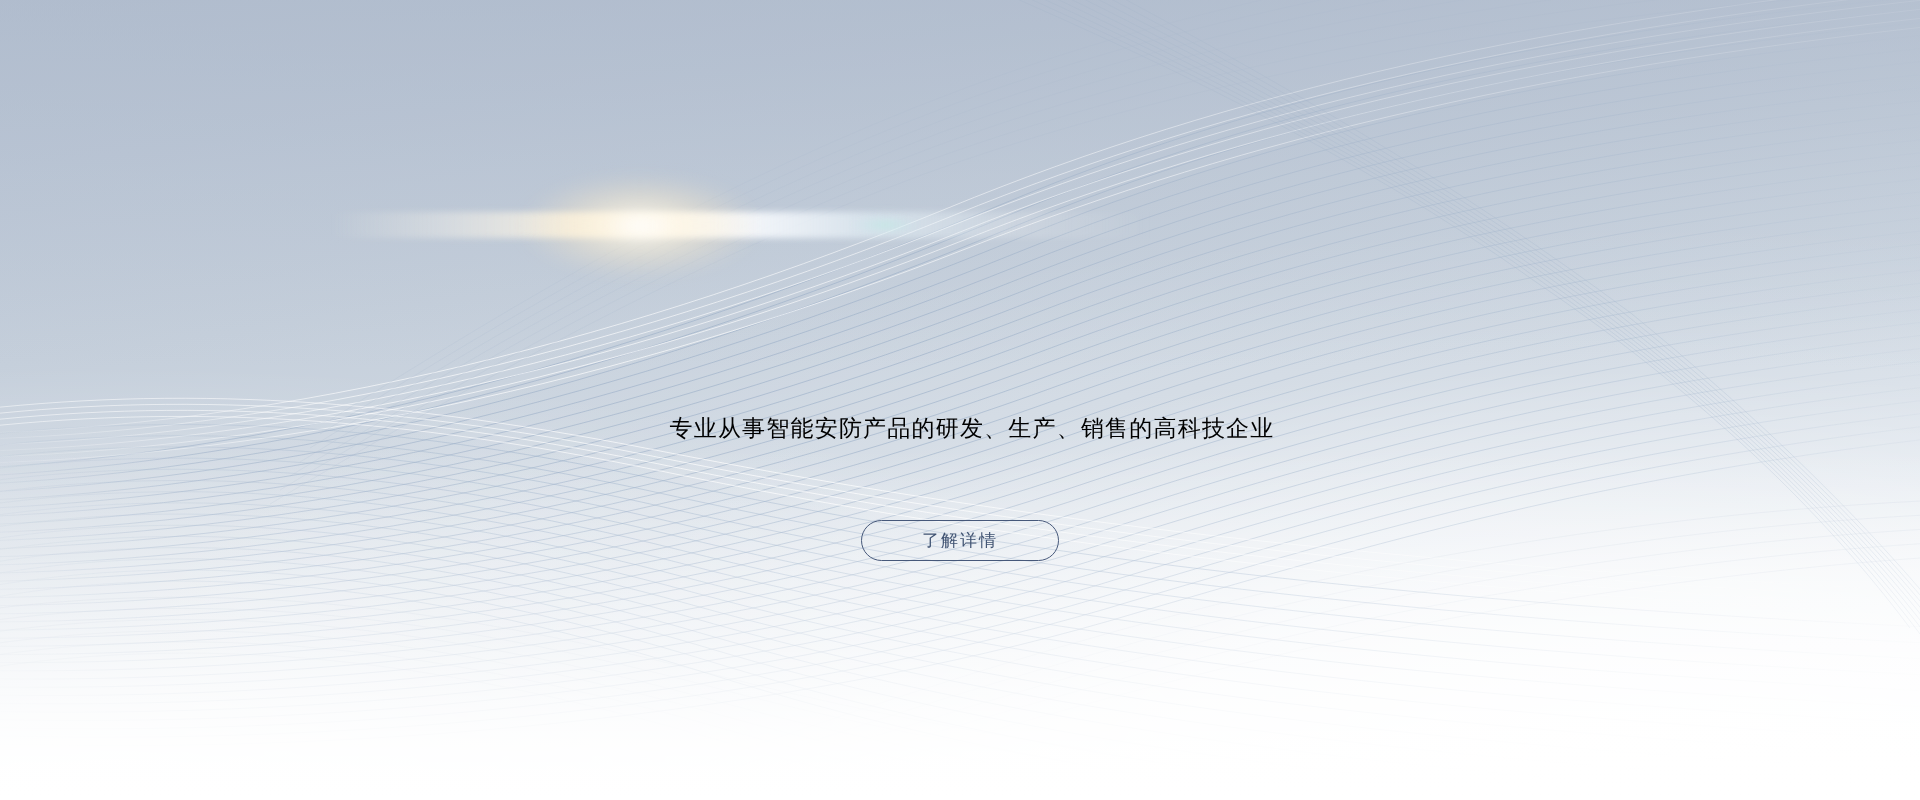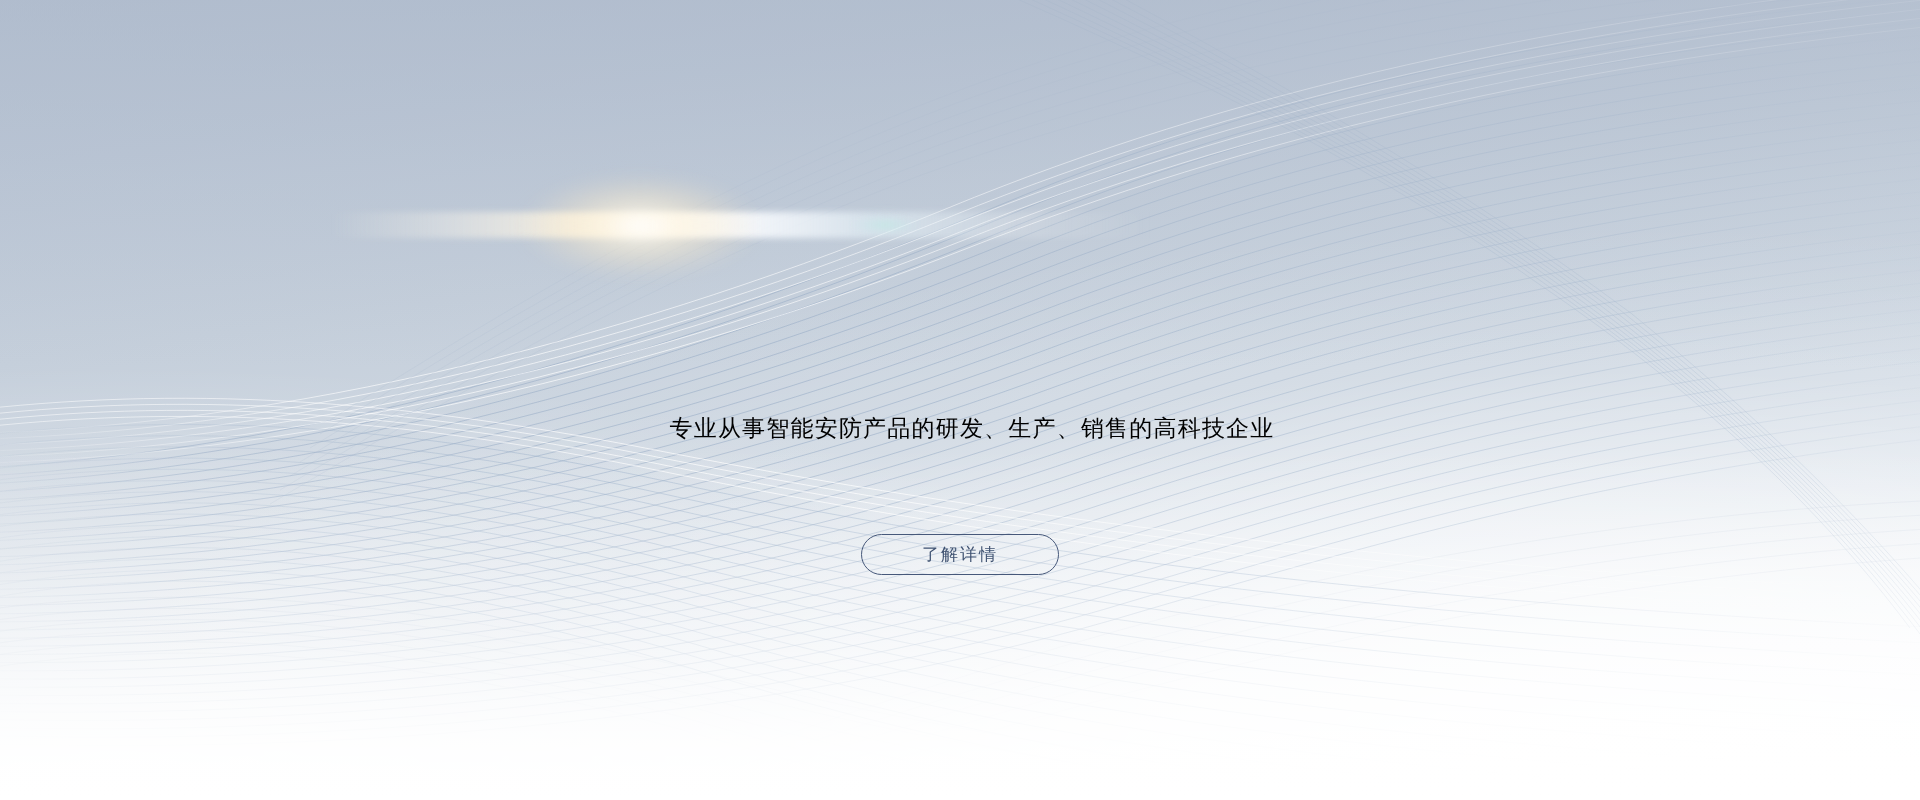--- a/index.html
+++ b/index.html
@@ -135,21 +135,21 @@
     font-size: 23px;
     line-height: 1.4;
     letter-spacing: 1.2px;
     color: #000000;
     font-weight: 400;
     white-space: nowrap;
   }
 
   #hero-cta-button {
     position: absolute;
-    top: 534px;
+    top: 520px;
     left: 50%;
     transform: translateX(-50%);
     width: 198px;
     height: 41px;
     border: 1.5px solid #46587a;
     border-radius: 21px;
     background: transparent;
     color: #3f5271;
     font-size: 17px;
     letter-spacing: 2px;

